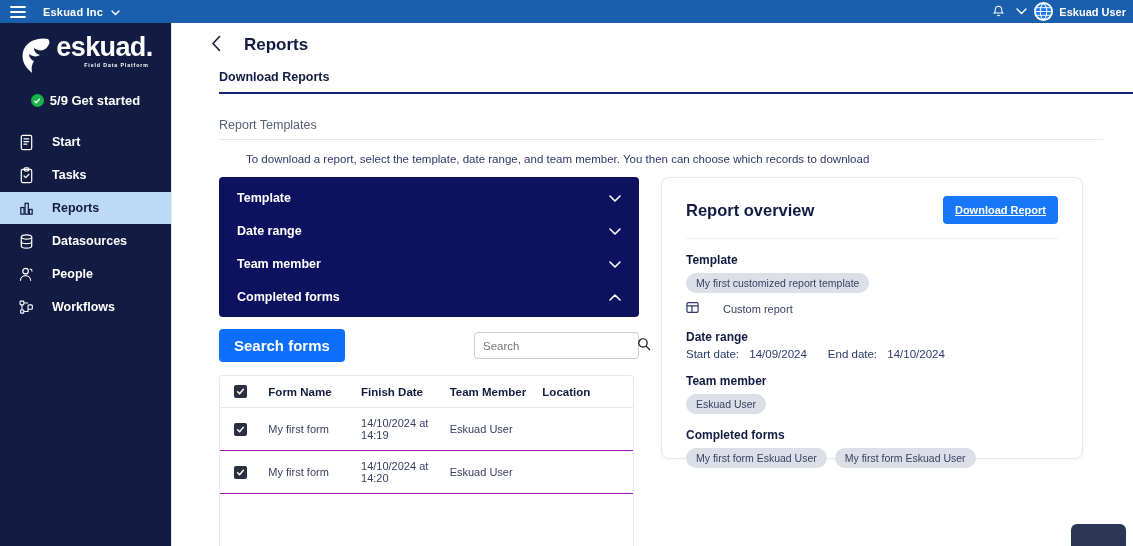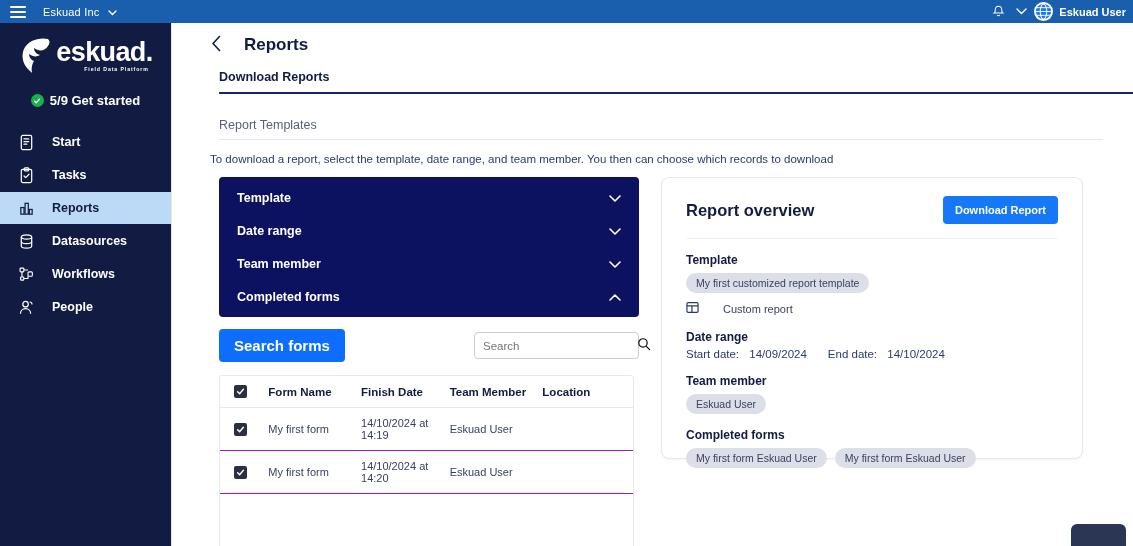--- a/index.html
+++ b/index.html
@@ -14,40 +14,40 @@
   
   .topbar {
     position: absolute; top: 0; left: 0; width: 1133px; height: 23px;
     background: #1a5fae;
     display: flex; align-items: center;
     color: #ffffff;
   }
   .hamburger { width: 16px; height: 12px; margin-left: 10px; display: flex;
     flex-direction: column; justify-content: space-between; cursor: pointer; }
   .hamburger span { display: block; height: 2px; background: #fff; border-radius: 1px; }
-  .org-name { margin-left: 17px; font-size: 11px; font-weight: normal; letter-spacing: .2px; }
+  .org-name { margin-left: 17px; font-size: 11px; font-weight: bold; letter-spacing: .2px; }
   .chev-sm { margin-left: 5px; font-size: 9px; display: inline-block; }
   .topbar-right { margin-left: auto; display: flex; align-items: center; margin-right: 7px; gap: 0; }
   .bell { width: 20px; height: 20px; display:flex; align-items:center; justify-content:center; cursor:pointer;}
   .dd-caret { width: 26px; height: 20px; display:flex; align-items:center; justify-content:center; cursor:pointer;
     font-size: 12px; color:#fff; }
   .avatar {
     width: 19px; height: 19px; border-radius: 50%;
     background: #ffffff; display: flex; align-items: center; justify-content: center;
     margin-right: 6px; overflow:hidden;
   }
   .user-name { font-size: 11px; font-weight: 600; }
 
   
   .sidebar {
     position: absolute; top: 23px; left: 0; width: 171px; height: 523px;
     background: #121c42;
   }
   .logo-wrap { padding-top: 12px; display:flex; flex-direction:column; align-items:center; }
-  .logo-row { display:flex; align-items:center; gap: 2px; }
+  .logo-row { display:flex; align-items:flex-start; gap: 2px; }
   .logo-text { display:flex; flex-direction:column; align-items:flex-start; }
   .logo-word { font-size: 27px; font-weight: bold; color:#fff; line-height: .95; letter-spacing:-.6px; }
   .logo-word .dot { color:#fff; }
   .logo-tag { font-size: 5.2px; font-weight: bold; color:#fff; letter-spacing: .9px;
      margin-top: 1px; align-self: flex-end; margin-right: 4px;}
   .getstarted { display:flex; align-items:center; justify-content:center; gap:6px;
     margin-top: 16px; color:#fff; font-size: 13px; font-weight: bold; cursor:pointer;}
   .check-circle { width:13px; height:13px; border-radius:50%; background:#17b24a;
     display:flex; align-items:center; justify-content:center;}
   .nav { margin-top: 18px; }
@@ -64,21 +64,21 @@
     background:#fff; border-left:1px solid #e3e6ee;}
   .page-head { display:flex; align-items:center; padding: 12px 0 0 41px; }
   .back-arrow { font-size: 19px; color:#121c42; cursor:pointer; line-height:1;
      font-weight: 300; margin-right: 22px; margin-left:-2px;}
   .page-title { font-size: 17px; font-weight: bold; color:#121c42; }
 
   .tabs { display:flex; margin: 15px 0 0 47px; gap: 24px; border-bottom: none; flex-direction: column; }
   .tab { font-size: 12.5px; padding-bottom: 8px; cursor:pointer; color:#5a5f7a; font-weight:normal;}
   .tab.active { color:#121c42; font-weight:bold; border-bottom: 2.5px solid #14246e; }
   .tab-rule { margin-left: 47px; width: 884px; height:1px; background:#e6e8ef; margin-top:-1px;}
-  .desc { margin: 13px 0 0 38px; font-size: 11.5px; color:#2b3a6b; }
+  .desc { margin: 13px 0 0 74px; font-size: 11.5px; color:#2b3a6b; }
 
   
   .content { display:flex; margin: 12px 0 0 47px; gap: 0; }
   .left-col { width: 420px; }
   .accordion { background:#0d1260; border-radius: 4px; padding: 4px 0; }
   .acc-row { display:flex; align-items:center; justify-content:space-between;
     height: 33px; padding: 0 18px; color:#fff; font-size:12.5px; font-weight:bold; cursor:pointer;}
   .acc-chev { font-size: 11px; color:#fff; }
 
   .search-row { display:flex; align-items:center; margin-top: 12px; }
@@ -116,21 +116,21 @@
   .overview {
     border:1px solid #e6e8ef; border-radius:8px; background:#fff;
     padding: 18px 24px 22px 24px; height: 282px;
     box-shadow: 0 1px 3px rgba(20,30,80,.05);
   }
   .ov-head { display:flex; align-items:center; justify-content:space-between;
     padding-bottom: 14px; border-bottom:1px solid #edeff4;}
   .ov-title { font-size: 16.5px; font-weight:bold; color:#121c42;}
   .dl-btn { background:#1677f7; color:#fff; border:none; border-radius:4px;
     font-size:11px; font-weight:bold; padding: 8px 12px; cursor:pointer;
-    font-family:"Liberation Sans", sans-serif;}
+    font-family:"Liberation Sans", sans-serif;text-decoration:underline;}
   .ov-label { font-size: 12px; font-weight:bold; color:#121c42; margin-top: 14px;}
   .pill { display:inline-block; background:#dcdfe8; color:#3a4160; border-radius:12px;
     font-size:10.5px; padding: 4px 10px; margin-top:6px; }
   .pill-row { display:flex; gap:8px; flex-wrap:wrap;}
   .custom-report { display:flex; align-items:center; gap:24px; margin-top:8px;
     font-size:11px; color:#3a4160;}
   .date-line { display:flex; gap: 21px; margin-top: 4px; font-size:11.5px; color:#2b3a6b;}
   .date-line .dv { margin-left: 7px; }
 
   .chat-widget { position:absolute; right: 7px; bottom: 0px; width: 55px; height: 22px;
@@ -236,37 +236,37 @@
               <ellipse cx="9" cy="4.2" rx="5.5" ry="2.3" fill="none" stroke="#fff" stroke-width="1.3"></ellipse>
               <path d="M3.5 4.2v9.6c0 1.3 2.5 2.3 5.5 2.3s5.5-1 5.5-2.3V4.2" fill="none" stroke="#fff" stroke-width="1.3"></path>
               <path d="M3.5 9c0 1.3 2.5 2.3 5.5 2.3s5.5-1 5.5-2.3" fill="none" stroke="#fff" stroke-width="1.3"></path>
             </svg>
         </span>
         <span>Datasources</span>
       </div>
       <div class="nav-item">
         <span class="nav-icon">
           <svg width="17" height="17" viewBox="0 0 18 18">
+              <circle cx="8" cy="5.5" r="2.9" fill="none" stroke="#fff" stroke-width="1.3"></circle>
+              <path d="M2.6 15.5c0-3.1 2.4-5.2 5.4-5.2s5.4 2.1 5.4 5.2" fill="none" stroke="#fff" stroke-width="1.3"></path>
+              <path d="M12.4 3.2a2.6 2.6 0 012.5 2.6" fill="none" stroke="#fff" stroke-width="1.1"></path>
+            </svg>
+        </span>
+        <span>People</span>
+      </div>
+      <div class="nav-item">
+        <span class="nav-icon">
+          <svg width="17" height="17" viewBox="0 0 18 18">
               <rect x="2.2" y="2.2" width="4" height="4" rx=".8" fill="none" stroke="#fff" stroke-width="1.2"></rect>
               <rect x="10.6" y="6.2" width="4.6" height="4.6" rx="1" fill="none" stroke="#fff" stroke-width="1.2"></rect>
               <rect x="2.8" y="11.6" width="3.3" height="3.3" rx=".7" fill="none" stroke="#fff" stroke-width="1.2"></rect>
               <path d="M6.2 4.2h4.4M6.4 13.2h4.2v-2.4M4.2 6.2v5.4" stroke="#fff" stroke-width="1.2" fill="none"></path>
             </svg>
         </span>
         <span>Workflows</span>
-      </div>
-      <div class="nav-item">
-        <span class="nav-icon">
-          <svg width="17" height="17" viewBox="0 0 18 18">
-              <circle cx="8" cy="5.5" r="2.9" fill="none" stroke="#fff" stroke-width="1.3"></circle>
-              <path d="M2.6 15.5c0-3.1 2.4-5.2 5.4-5.2s5.4 2.1 5.4 5.2" fill="none" stroke="#fff" stroke-width="1.3"></path>
-              <path d="M12.4 3.2a2.6 2.6 0 012.5 2.6" fill="none" stroke="#fff" stroke-width="1.1"></path>
-            </svg>
-        </span>
-        <span>People</span>
       </div>
     </div>
   </div>
 
   <div class="main">
 
     <div class="page-head">
       <span class="back-arrow">
         <svg width="11" height="17" viewBox="0 0 11 17">
             <path d="M8.5 1.5L2 8.5l6.5 7" stroke="#121c42" stroke-width="1.6" fill="none" stroke-linecap="round" stroke-linejoin="round"></path>

